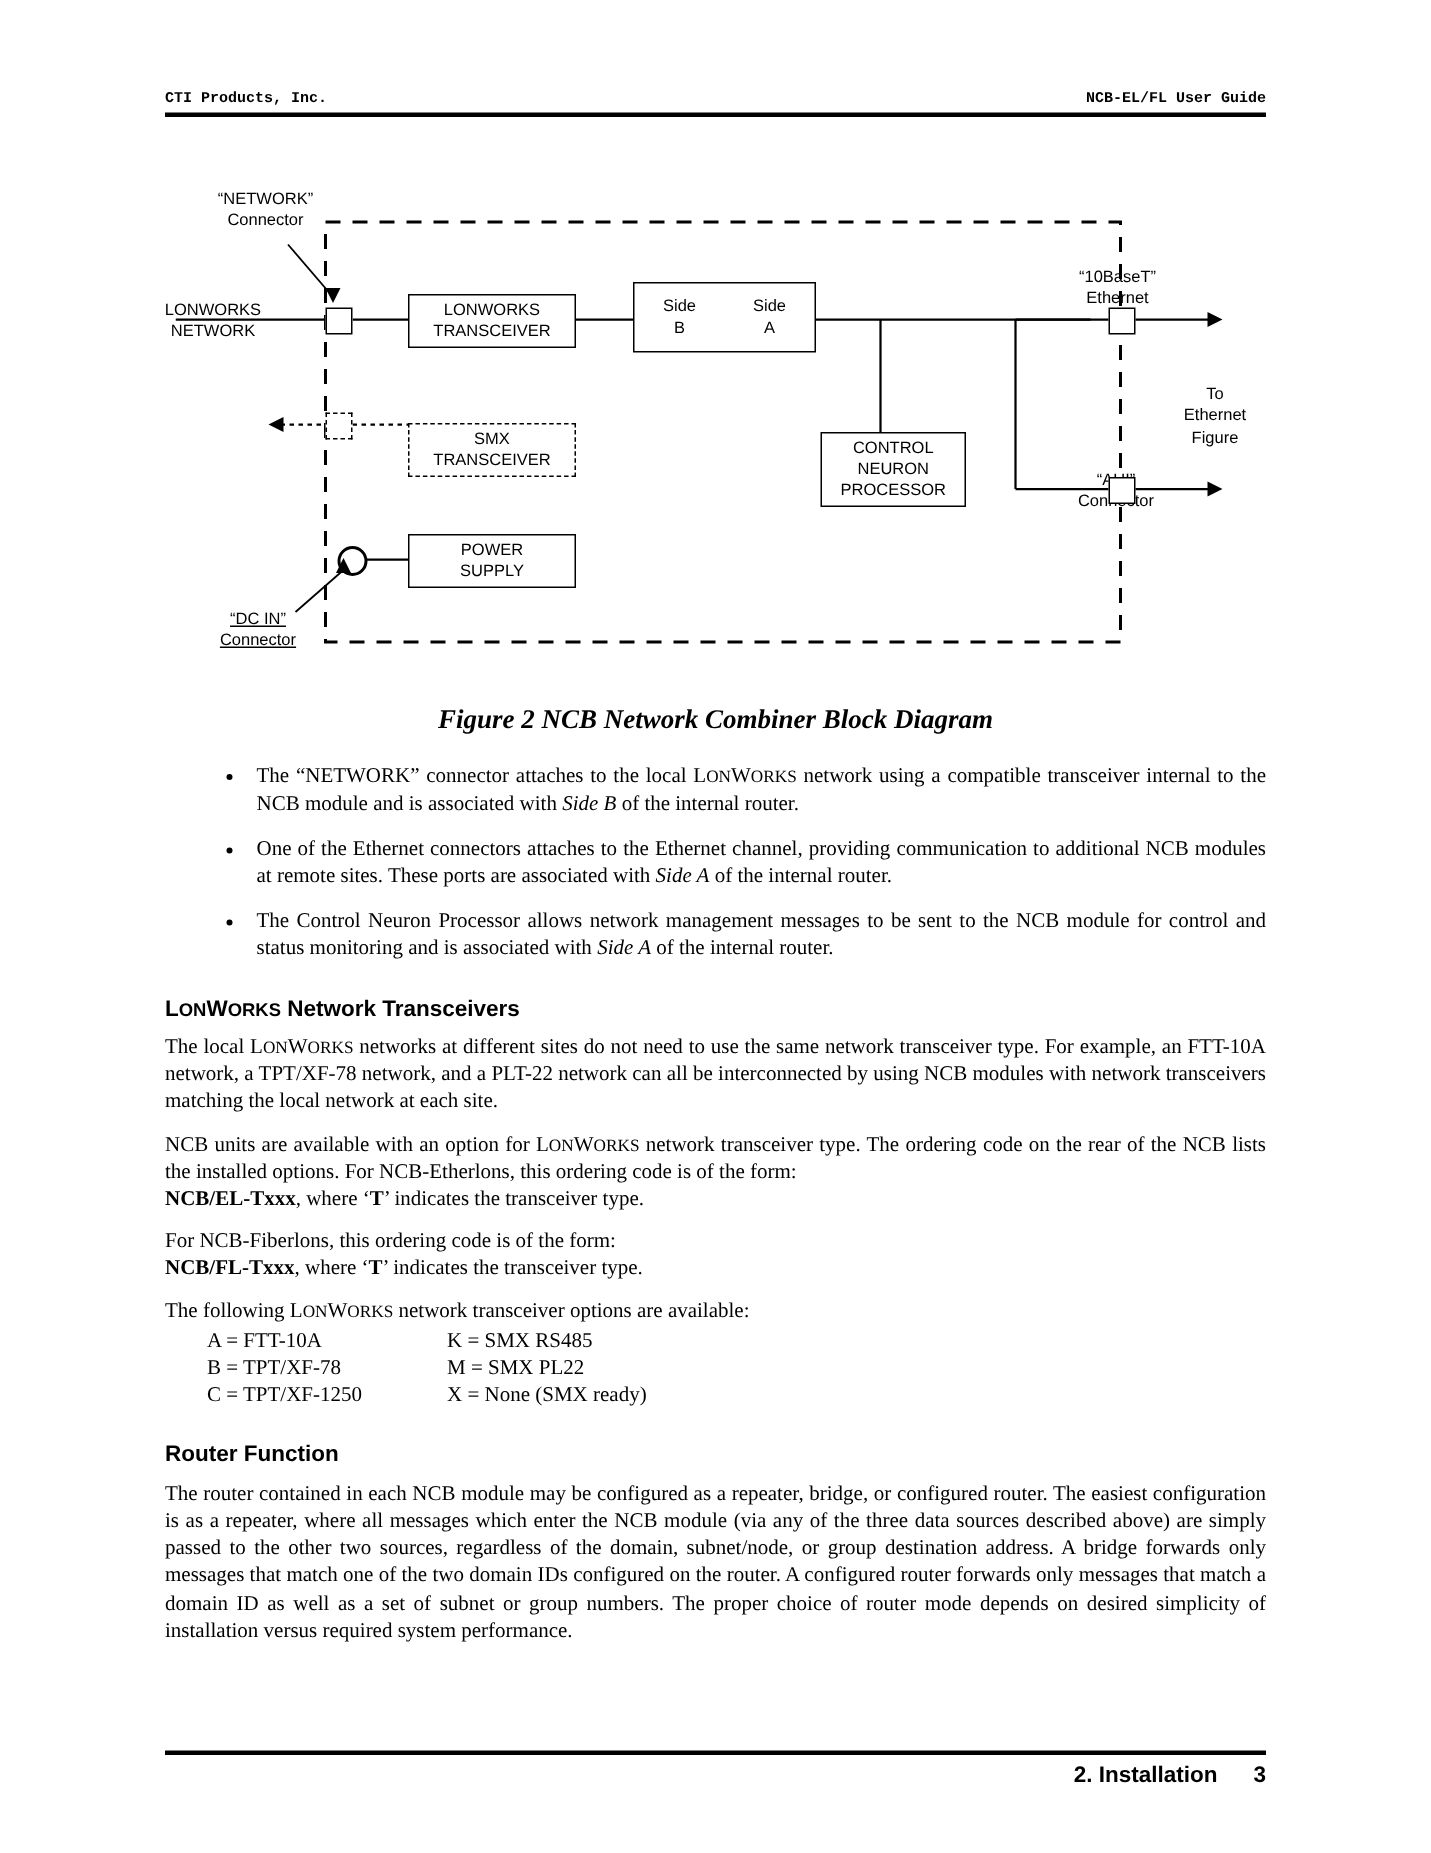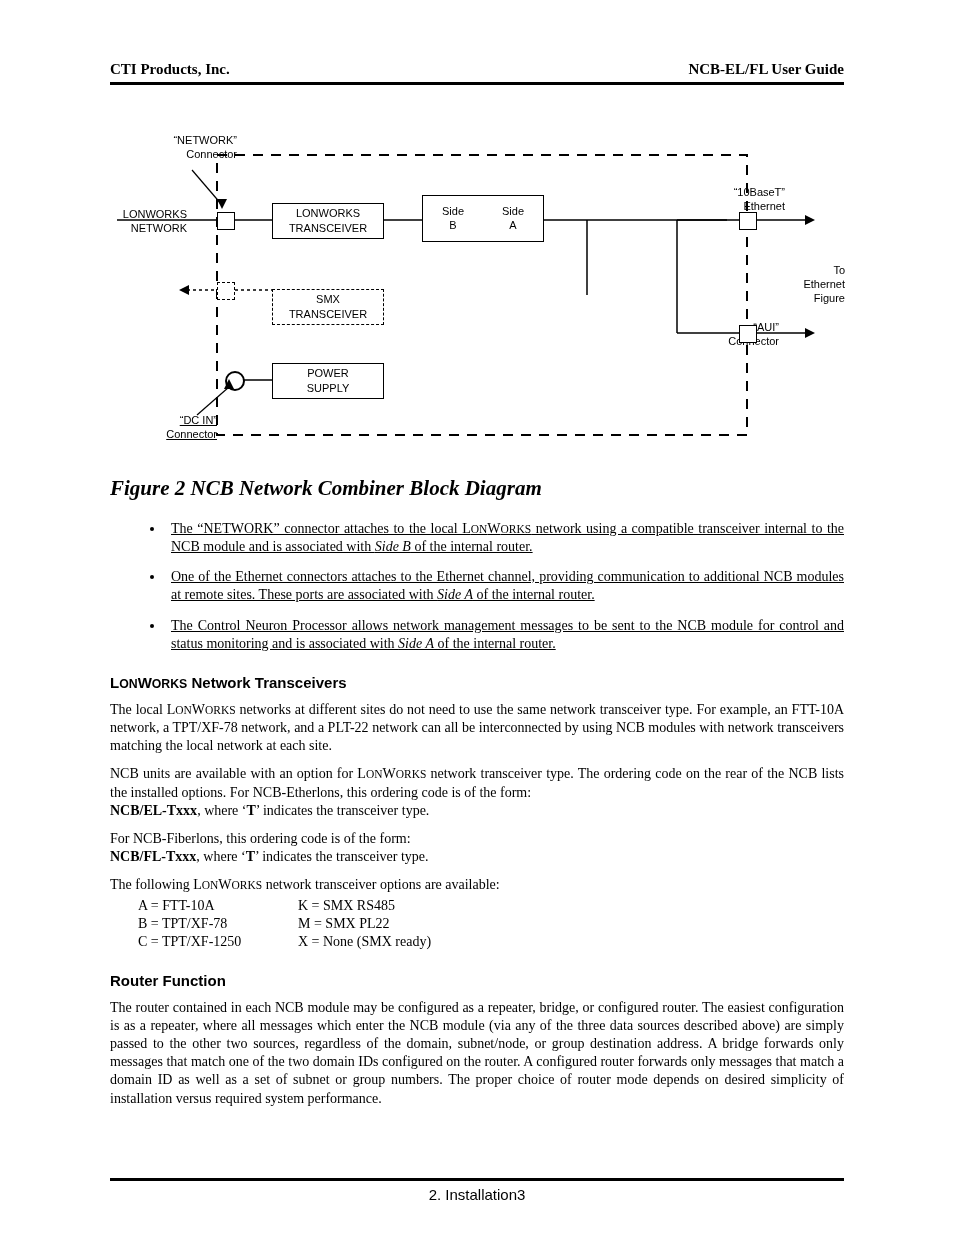--- a/index.html
+++ b/index.html
@@ -9,62 +9,63 @@
     background: #fff;
     margin: 0;
     padding: 60px 110px 60px 110px;
     width: 954px;
     box-sizing: border-box;
     line-height: 1.3;
   }
   .header {
     display: flex;
     justify-content: space-between;
-    font-family: Liberation Serif, serif;
-    font-weight: bold;
-    font-size: 15px;
+    font-family: Liberation Mono, monospace;
+    font-weight: bold;
+    font-size: 10px;
     border-bottom: 3px solid #000;
     padding-bottom: 2px;
     margin-bottom: 30px;
   }
   .footer {
     display: flex;
-    justify-content: center;
+    justify-content: flex-end;
     font-family: Arial, Helvetica, sans-serif;
-    font-weight: normal;
+    font-weight: bold;
     font-size: 15px;
     border-top: 3px solid #000;
     padding-top: 4px;
     margin-top: 70px;
+    gap: 24px;
   }
   .diagram-area {
     position: relative;
     width: 720px;
     height: 330px;
     margin: 0 auto 30px auto;
     font-family: Arial, Helvetica, sans-serif;
     font-size: 11px;
   }
-  .lbl { position: absolute; text-align: right; }
+  .lbl { position: absolute; text-align: center; }
   .box { position: absolute; border: 1px solid #000; text-align: center; background: #fff; display: flex; align-items: center; justify-content: center; }
   .dashbox { border-style: dashed; margin-top: 16px; }
   .smallsq { position:absolute; width:16px; height:16px; border:1px solid #000; background:#fff; }
   .smallsqd { position:absolute; width:16px; height:16px; border:1px dashed #000; background:#fff; }
   .circ { position:absolute; width:16px; height:16px; border:2px solid #000; border-radius:50%; background:#fff; }
   .caption {
+    text-align: center;
     font-style: italic;
     font-weight: bold;
-    font-size: 21px;
+    font-size: 18px;
     margin: 20px 0 18px 0;
   }
   ul.bullets {
     list-style: disc;
     margin: 0 0 14px 0;
     padding-left: 55px;
-    text-decoration: underline;
   }
   ul.bullets li {
     text-align: justify;
     margin-bottom: 12px;
     padding-left: 6px;
   }
   .heading {
     font-family: Arial, Helvetica, sans-serif;
     font-size: 15px;
     margin: 20px 0 8px 0;
@@ -142,20 +143,23 @@
 A</div>
     </div>
   </div>
 
   <div class="box" style="left:155px; top:88px; width:110px; height:34px; white-space:pre-line;">LONWORKS
 TRANSCEIVER</div>
   <div class="box dashbox" style="left:155px; top:158px; width:110px; height:34px; white-space:pre-line;">SMX
 TRANSCEIVER</div>
   <div class="box" style="left:155px; top:248px; width:110px; height:34px; white-space:pre-line;text-align:center;">POWER
 SUPPLY</div>
+  <div class="box" style="left:430px; top:180px; width:95px; height:48px; white-space:pre-line;">CONTROL
+NEURON
+PROCESSOR</div>
 
   <div class="smallsq" style="left:100px; top:97px;"></div>
   <div class="smallsqd" style="left:100px; top:167px;"></div>
   <div class="circ" style="left:108px; top:256px;"></div>
   <div class="smallsq" style="left:622px; top:97px;"></div>
   <div class="smallsq" style="left:622px; top:210px;"></div>
 
   <div class="arrowhead ar-right" style="left:688px; top:100px;"></div>
   <div class="arrowhead ar-right" style="left:688px; top:213px;"></div>
   <div class="arrowhead ar-left" style="left:62px; top:170px;"></div>

